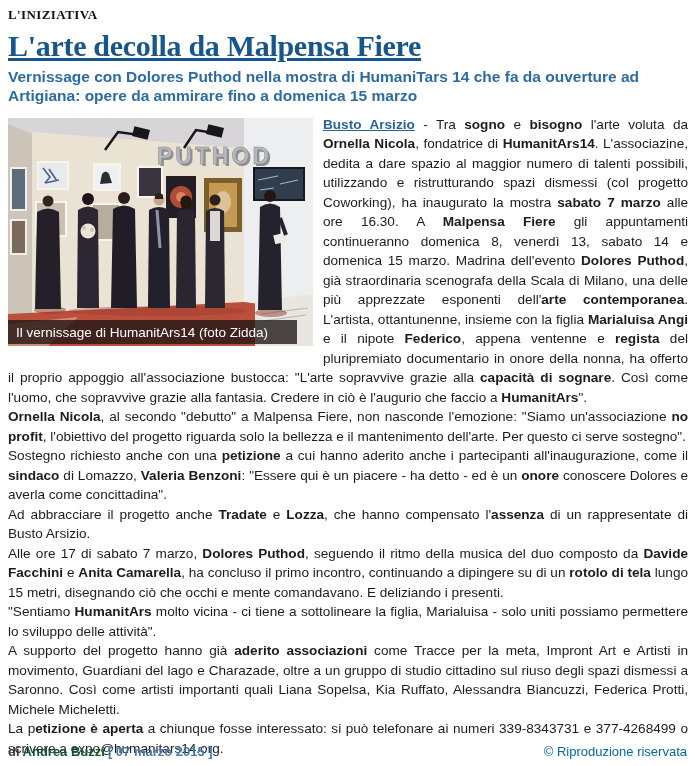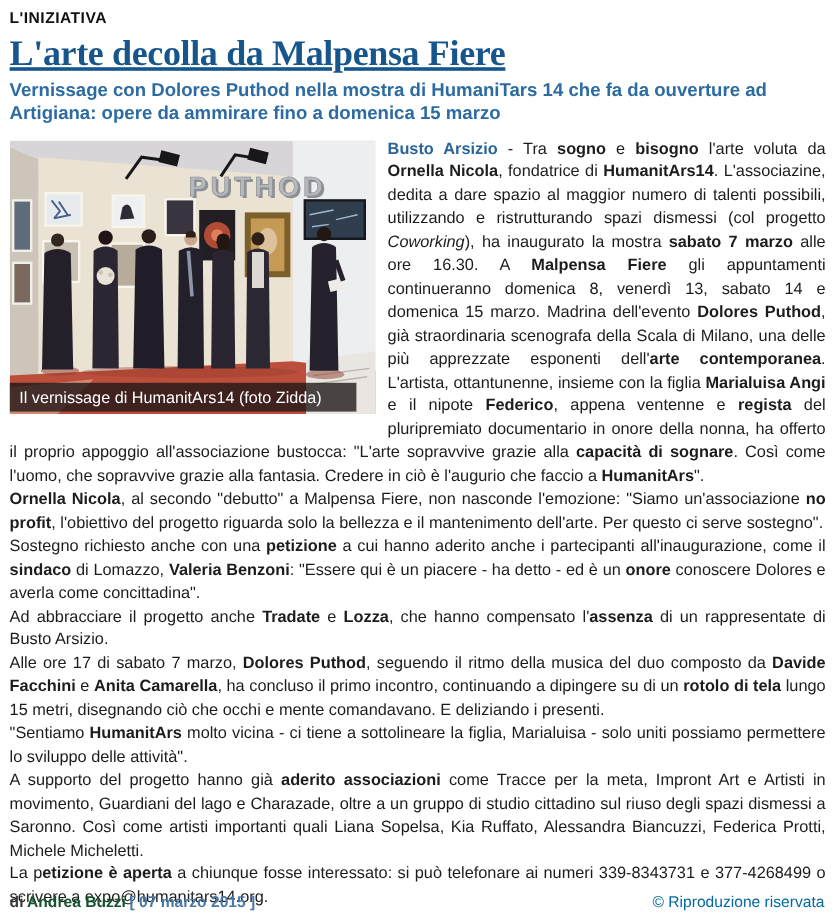--- a/index.html
+++ b/index.html
@@ -6,41 +6,41 @@
   html, body { margin: 0; padding: 0; background: #ffffff; }
   .page {
     position: relative;
     width: 695px; height: 766px;
     padding: 5px 7px 8px 8px;
     overflow: hidden;
     background: #fff;
     font-family: "Liberation Sans", sans-serif;
   }
   .kicker {
-    font-family: Liberation Sans, sans-serif;
+    font-family: Liberation Serif, serif;
     font-weight: bold; font-size: 13px; color: #111;
     letter-spacing: 0.4px; margin: 2px 0 7px 0;
   }
   .title {
     font-family: "Liberation Serif", serif;
     font-weight: bold; font-size: 30px; color: #17568c;
     letter-spacing: -0.3px; margin: 0 0 6px 0; line-height: 1.08; text-decoration: underline;
   }
   .subtitle {
     font-weight: bold; font-size: 15.5px; color: #2d6ca2;
     margin: 0 0 9px 0; line-height: 1.2;
   }
   .article {
     font-size: 13.6px; line-height: 19.5px; color: #1c1c1c;
     text-align: justify;
   }
   .para { margin: 0; }
   .para .b { font-weight: bold; }
-  .para .i { font-style: italic; }
-  .para .city { color: #2a6496; font-weight: bold; }
+  .para .i { }
+  .para .city { color: #2a6496; font-weight: bold; text-decoration: underline; }
   .photo {
     float: left; width: 305px; height: 228px;
     margin: 3px 10px 4px 2px; position: relative; overflow: hidden;
   }
   .photo svg { display: block; }
   .caption {
     position: absolute; left: 0; right: 16px; bottom: 2px;
     height: 24px; line-height: 26px;
     background: rgba(28, 20, 20, 0.78);
     color: #ffffff; font-size: 13.5px; padding-left: 8px;

